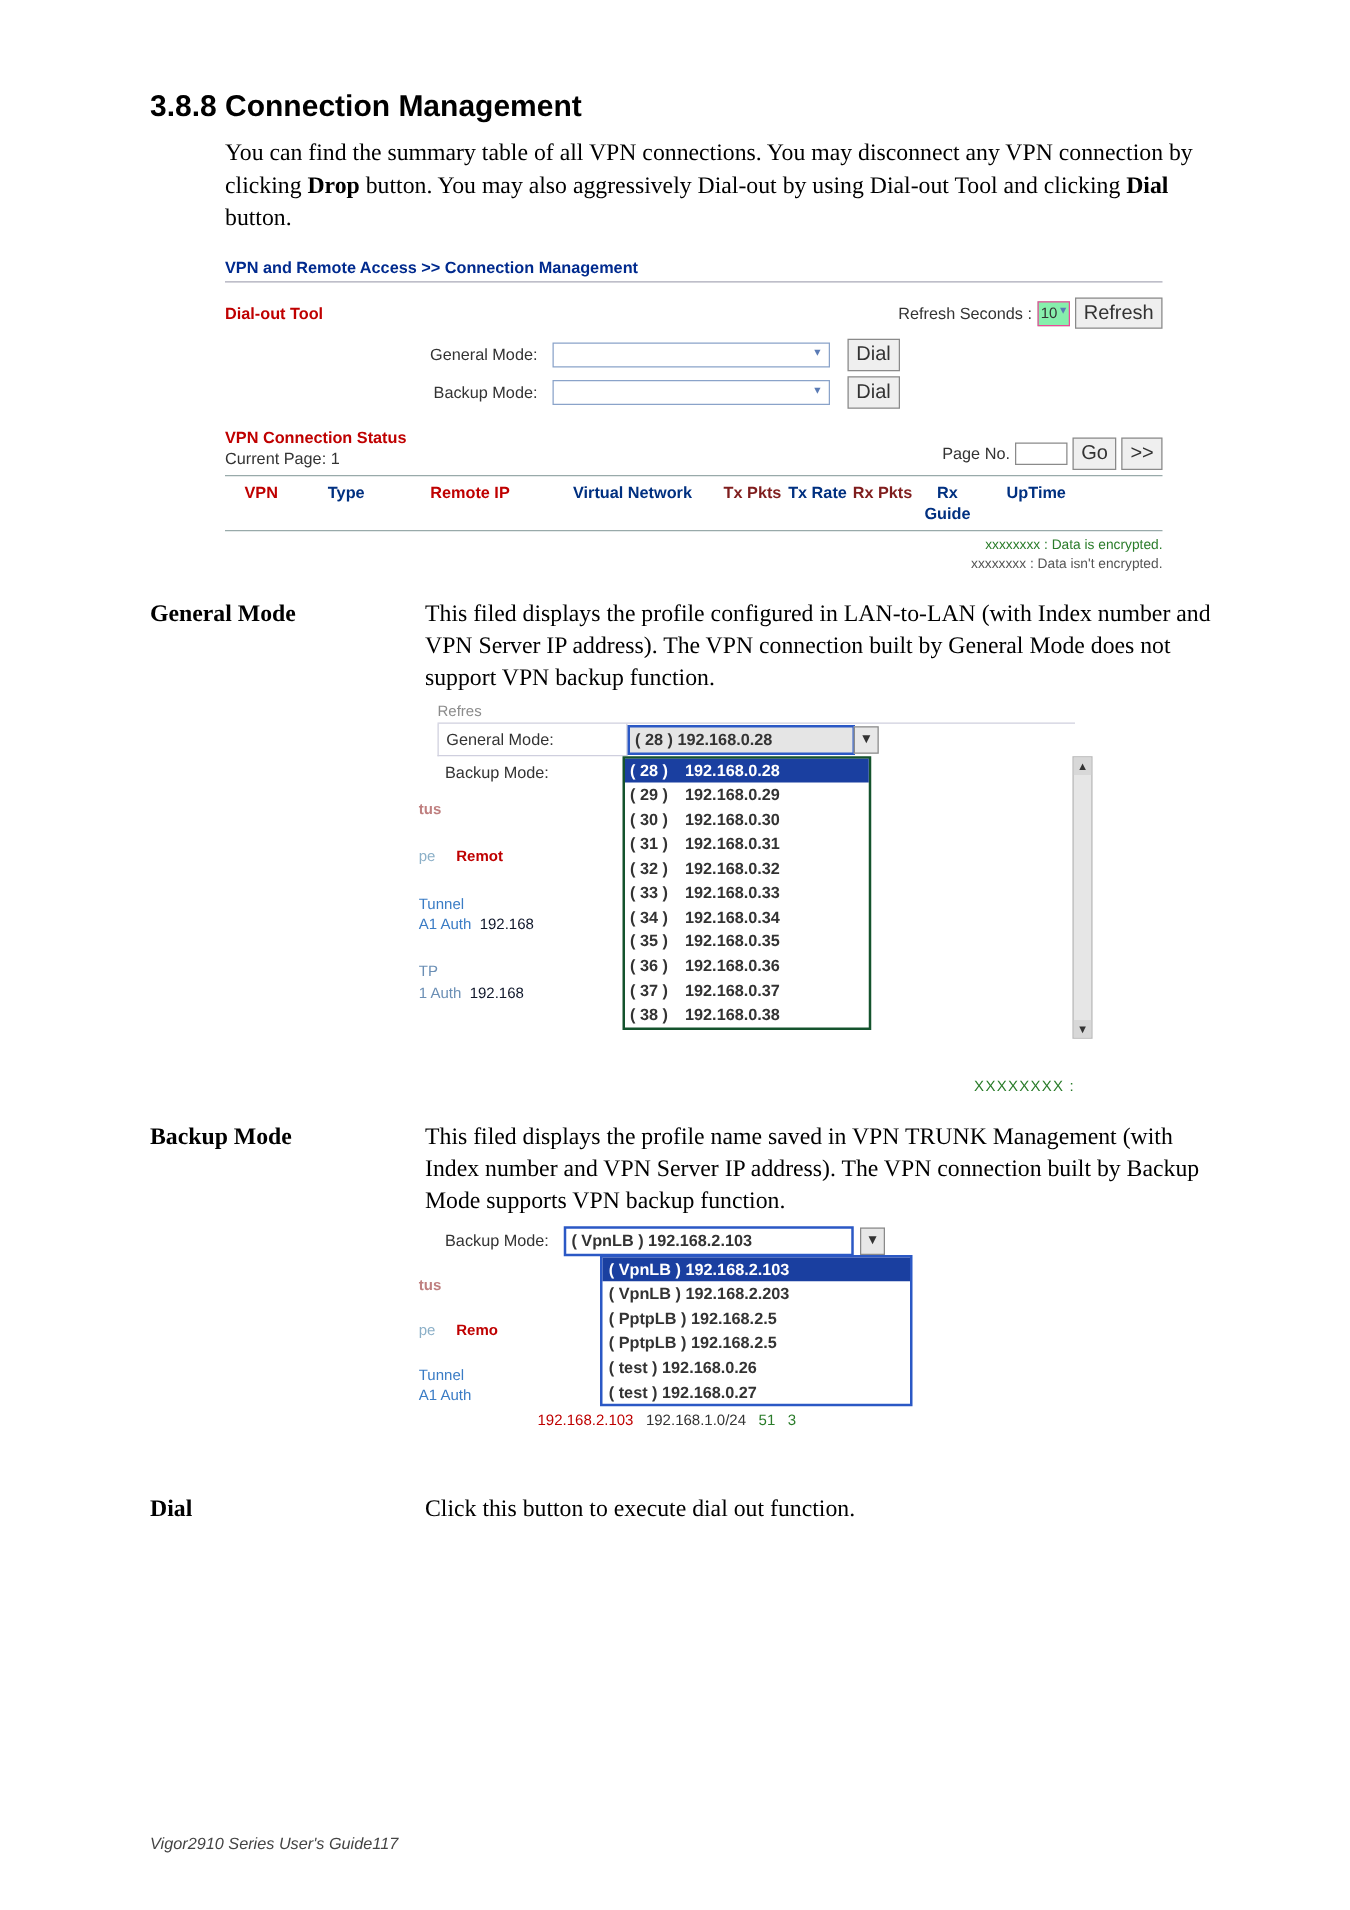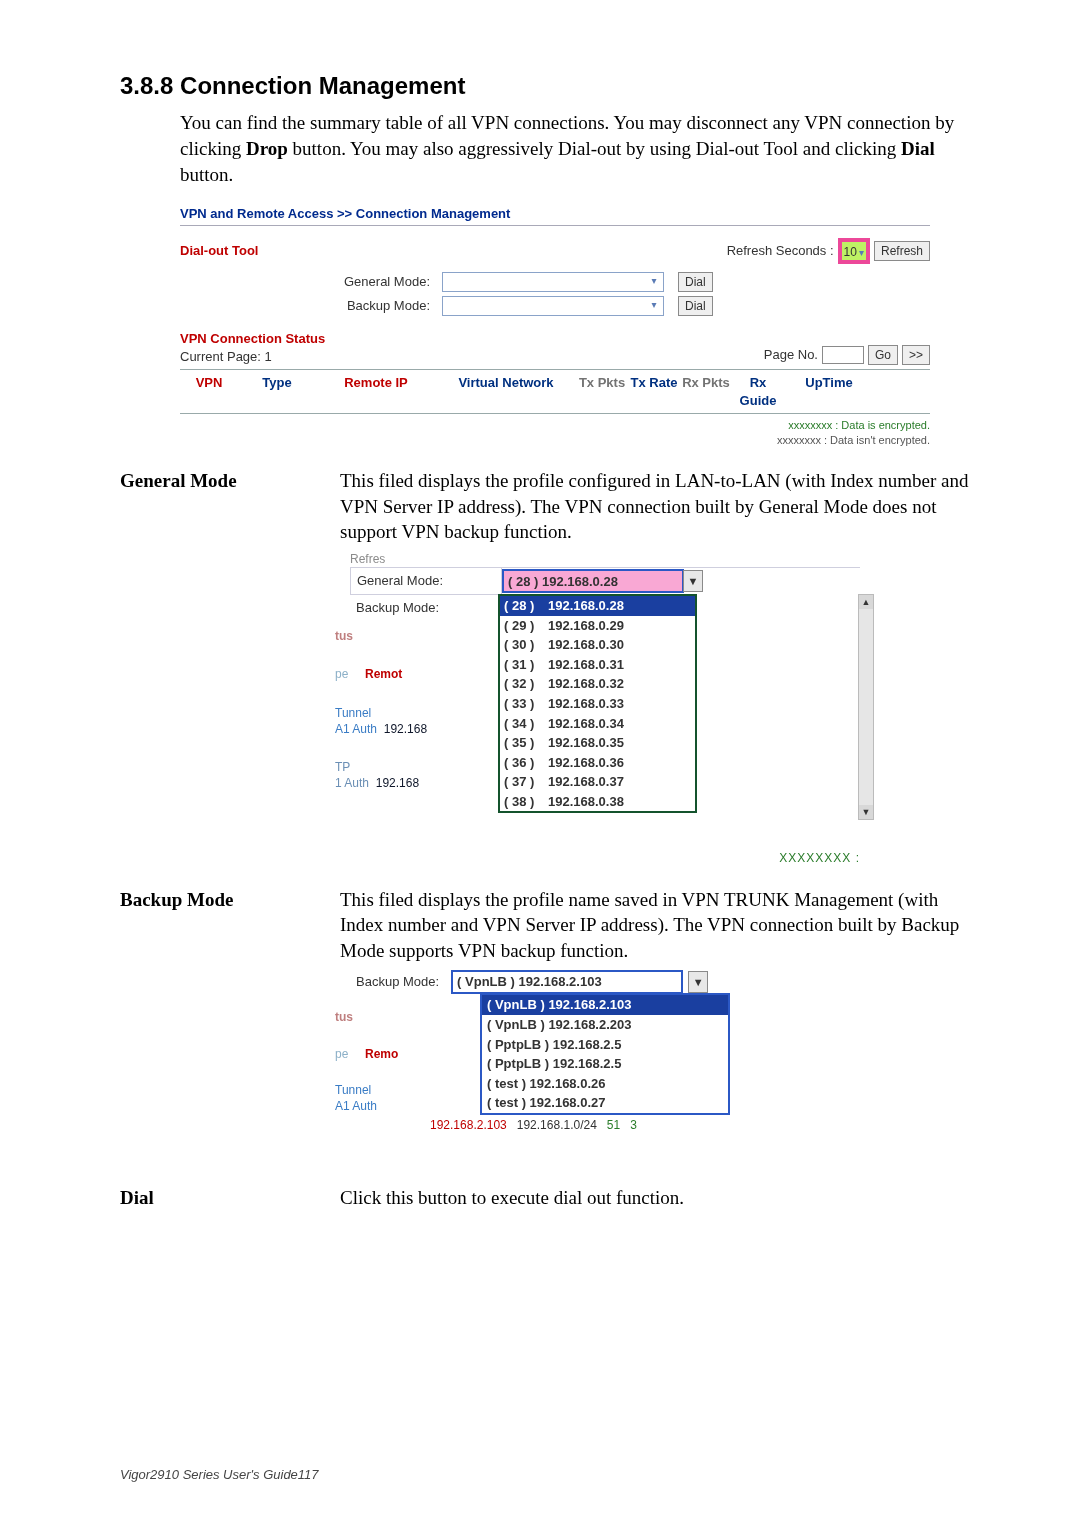--- a/index.html
+++ b/index.html
@@ -45,26 +45,26 @@
   }
   .shot1 .row1 {
     display: flex;
     justify-content: space-between;
     align-items: center;
     margin: 4px 0 8px 0;
   }
   .shot1 .dot-title { color: #bf0000; font-weight: bold; }
   .refresh-area { display: flex; align-items: center; gap: 4px; }
   .select-small {
-    border: 4px solid #ec4899; background: #bef264; height: 18px; font-size: 12px;
-    display: inline-flex; align-items: flex-end; padding: 0 2px;
+    border: 1px solid #ec4899; background: #86efac; height: 18px; font-size: 12px;
+    display: inline-flex; align-items: flex-start; padding: 0 2px;
   }
   .select-small .chev { color:#5a7bb5; font-size:10px; padding-left:2px;}
   .btn {
-    border: 1px solid #8a8a8a; background: #efefef; padding: 1px 6px; font-size: 12px;
+    border: 1px solid #8a8a8a; background: #efefef; padding: 1px 6px; font-size: 16px;
     display:inline-block;
   }
   .mode-row {
     display: flex; align-items: center; margin: 4px 0; gap:8px;
   }
   .mode-row .mlabel { width:250px; text-align:right; padding-right:4px;}
   .mode-row .msel {
     width:220px; height:18px; border:1px solid #8aa3c9; background:#fff; position:relative;
   }
   .mode-row .msel .chev {
@@ -79,21 +79,21 @@
   }
   .tbl-head {
     display:flex; border-top:1px solid #9aa; border-bottom:1px solid #9aa; padding:4px 0; margin-top:4px;
     font-weight:bold;
   }
   .tbl-head .c { text-align:center; }
   .c-vpn{width:58px; color:#bf0000;}
   .c-type{width:78px; color:#003080;}
   .c-rip{width:120px; color:#bf0000;}
   .c-vnet{width:140px; color:#003080;}
-  .c-s{width:52px; color:#737373;}
+  .c-s{width:52px; color:#7f1d1d;}
   .c-s2{width:52px; color:#003080;}
   .c-up{width:90px; color:#003080;}
   .legend { text-align:right; font-size:11px; color:#666; margin-top:4px;}
   .legend .enc { color:#2a7c2a;}
   .legend .noenc { color:#555;}
 
   
   .def {
     display:flex; margin: 20px 0 6px 0;
     align-items:flex-start;
@@ -115,21 +115,21 @@
   .shot2 .panel {
     border-top:1px solid #cfcfde;
     position:relative;
   }
   .shot2 .row-a, .shot2 .row-b {
     display:flex; align-items:center;
   }
   .shot2 .leftcol { width:140px; padding:4px 4px 4px 6px;}
   .shot2 .selval {
     display:inline-flex; align-items:center; justify-content:space-between;
-    border:2px solid #2b58c5; width:170px; height:20px; padding:0 4px; background:#f9a8d4;
+    border:2px solid #2b58c5; width:170px; height:20px; padding:0 4px; background:#e5e5e5;
     font-weight:bold;
   }
   .shot2 .selarrow {
     width:18px; height:20px; border:1px solid #8a8a8a; background:#e8e8e8; display:inline-flex; align-items:center; justify-content:center; font-size:11px; margin-left:-1px;
   }
   .shot2 .dropdown {
     position:absolute; left:148px; top:26px;
     width:195px; border:2px solid #14532d; background:#fff;
   }
   .shot2 .dropdown .opt {

